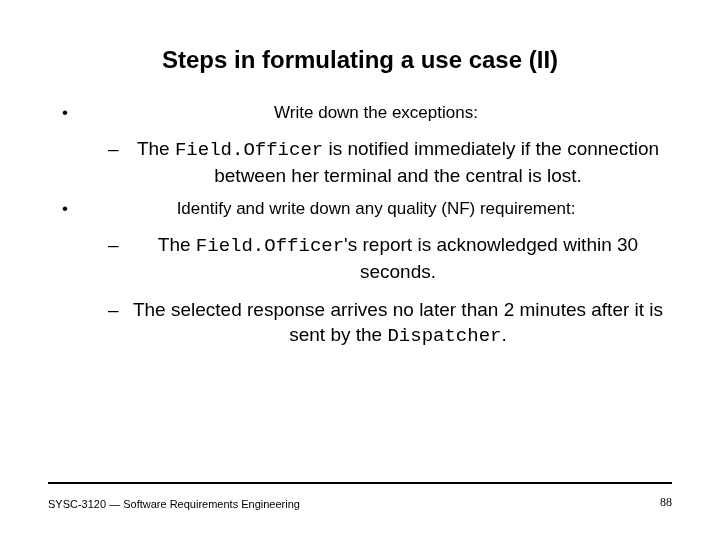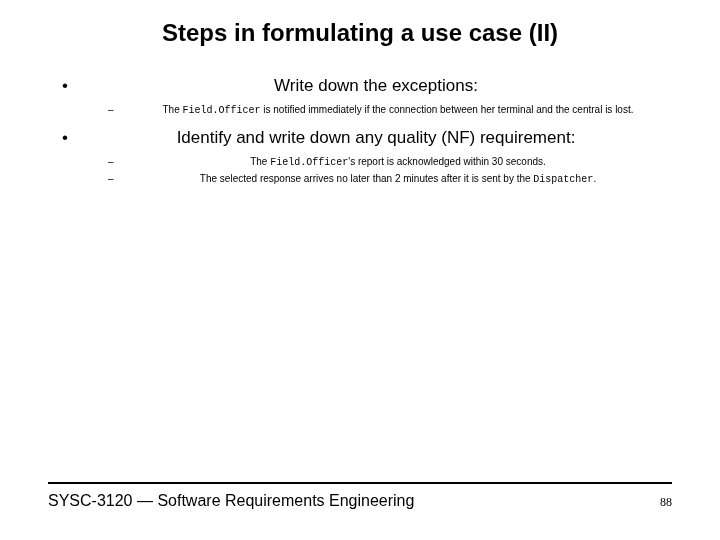--- a/index.html
+++ b/index.html
@@ -1,27 +1,27 @@
 <!DOCTYPE html>
 <html><head>
 <meta charset="utf-8">
 <style>
   * { margin: 0; padding: 0; box-sizing: border-box; }
   html, body { width: 720px; height: 540px; background: #fff; font-family: Arial, Helvetica, sans-serif; color: #000; }
-  .slide { position: relative; width: 720px; height: 540px; padding: 13px 48px 0 48px; }
+  .slide { position: relative; width: 720px; height: 540px; padding: 40px 48px 0 48px; }
   .title { font-size: 24px; font-weight: bold; text-align: center; margin-top: 6px; margin-bottom: 28px; }
   ul.top { list-style: none; padding-left: 18px; }
   ul.top > li { position: relative; font-size: 17px; margin-bottom: 6px; padding-left: 14px; line-height: 1.3; text-align: center; }
   ul.top > li::before { content: "•"; position: absolute; left: -4px; top: 0; }
   ul.sub { list-style: none; padding-left: 30px; margin-top: 6px; margin-bottom: 10px; }
-  ul.sub > li { position: relative; font-size: 10px; padding-left: 14px; line-height: 1.32; margin-bottom: 2px; }
+  ul.sub > li { position: relative; font-size: 19px; padding-left: 14px; line-height: 1.32; margin-bottom: 2px; margin-top: 12px; }
   ul.sub > li::before { content: "–"; position: absolute; left: -2px; top: 0; }
   .mono { font-family: "Courier New", Courier, monospace; }
   .footer-rule { position: absolute; left: 48px; right: 48px; bottom: 56px; height: 0; border-top: 2px solid #000; }
-  .footer-text { position: absolute; left: 48px; bottom: 30px; font-size: 16px; }
+  .footer-text { position: absolute; left: 48px; bottom: 30px; font-size: 11px; }
   .page-num { position: absolute; right: 48px; bottom: 30px; font-size: 12px; font-family: Liberation Serif, serif; }
 </style>
 </head>
 <body>
 
 <div class="slide">
   <h1 class="title">Steps in formulating a use case (II)</h1>
 
   <ul class="top">
     <li>

